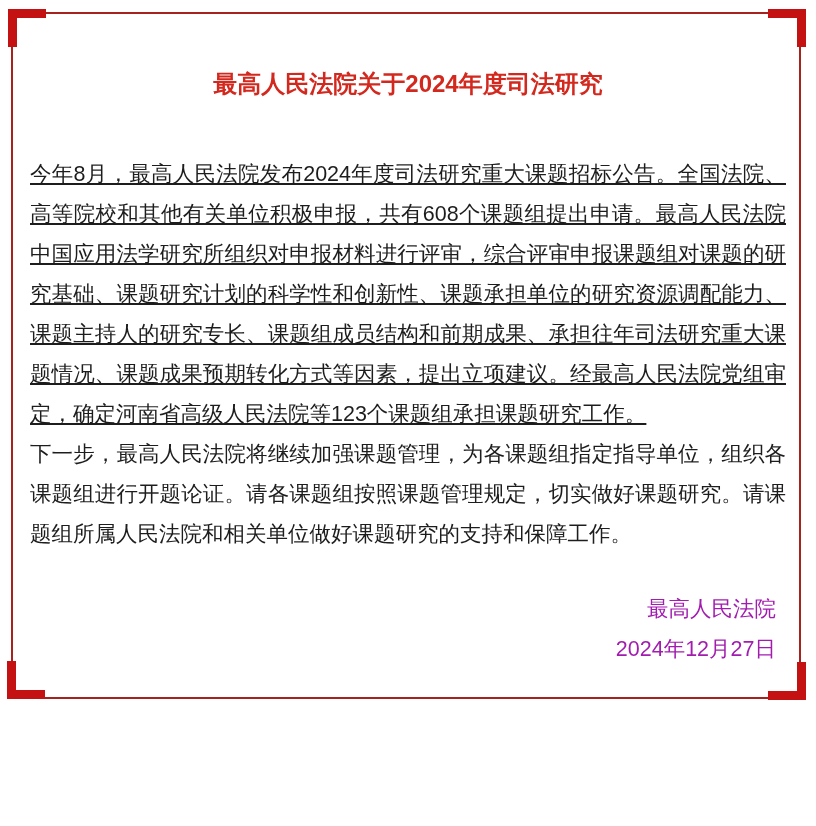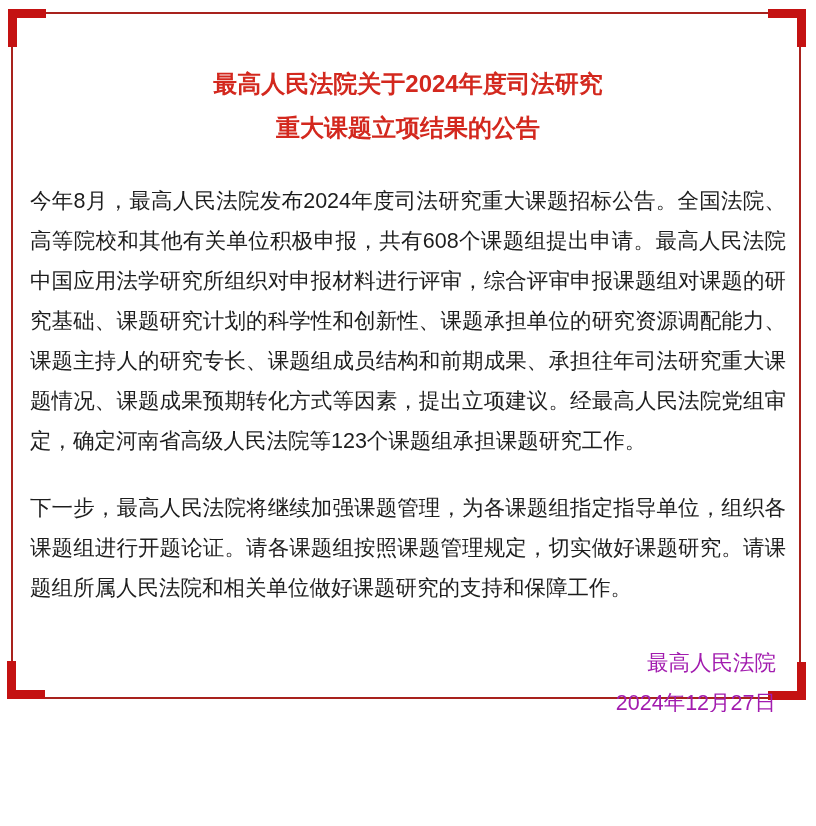--- a/index.html
+++ b/index.html
@@ -49,22 +49,22 @@
     font-weight: bold;
     font-size: 24px;
     line-height: 44px;
   }
   .para {
     font-size: 21.5px;
     line-height: 40px;
     color: #1d1d1d;
     text-align: justify;
   }
-  .para.first  { margin-top: 31px; }
-  .para.second { margin-top: 27px; }
+  .para.first  { margin-top: 48px; text-decoration: underline; }
+  .para.second { }
   .attachment {
     margin-top: 33px;
     font-size: 21.5px;
     line-height: 40px;
     color: #1d1d1d;
   }
   .sign-block {
     margin-top: 35px;
     text-align: right;
     padding-right: 10px;
@@ -99,21 +99,20 @@
   <div class="frame"></div>
   <div class="bracket tl"></div>
   <div class="bracket tr"></div>
   <div class="bracket bl"></div>
   <div class="bracket br"></div>
 
   <div class="content">
 
     <div class="doc-title">
       <div>最高人民法院关于2024年度司法研究</div>
-      <div>重大课题立项结果的公告</div>
     </div>
 
     <div class="para first">今年8月，最高人民法院发布2024年度司法研究重大课题招标公告。全国法院、高等院校和其他有关单位积极申报，共有608个课题组提出申请。最高人民法院中国应用法学研究所组织对申报材料进行评审，综合评审申报课题组对课题的研究基础、课题研究计划的科学性和创新性、课题承担单位的研究资源调配能力、课题主持人的研究专长、课题组成员结构和前期成果、承担往年司法研究重大课题情况、课题成果预期转化方式等因素，提出立项建议。经最高人民法院党组审定，确定河南省高级人民法院等123个课题组承担课题研究工作。</div>
 
     <div class="para second">下一步，最高人民法院将继续加强课题管理，为各课题组指定指导单位，组织各课题组进行开题论证。请各课题组按照课题管理规定，切实做好课题研究。请课题组所属人民法院和相关单位做好课题研究的支持和保障工作。</div>
 
 
     <div class="sign-block">
       <div>最高人民法院</div>
       <div>2024年12月27日</div>

